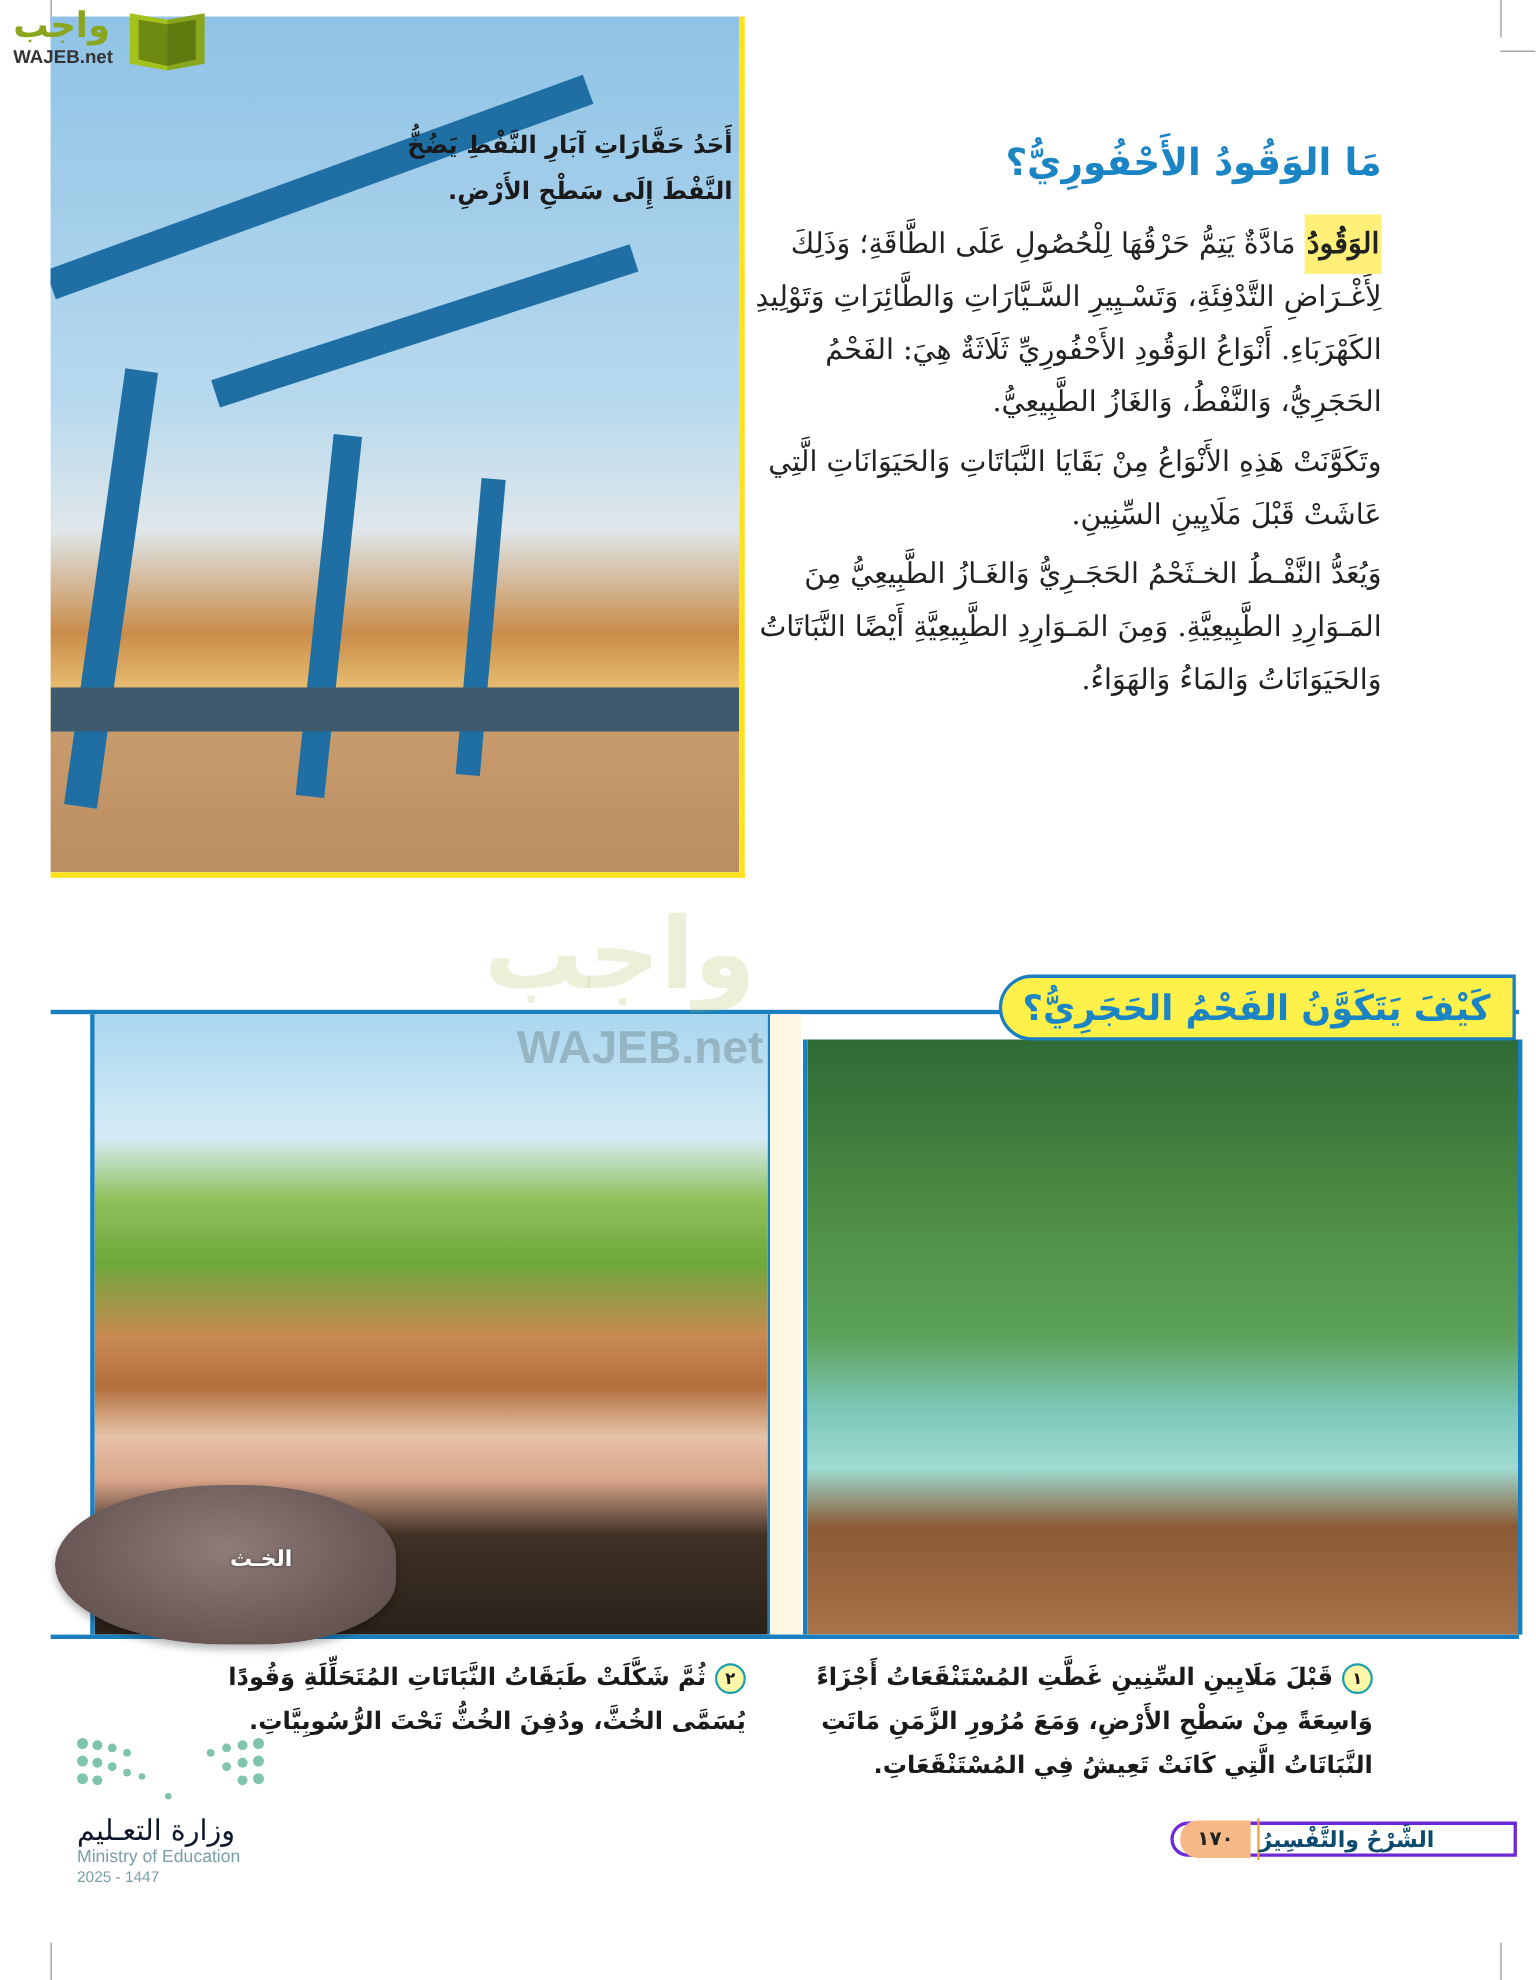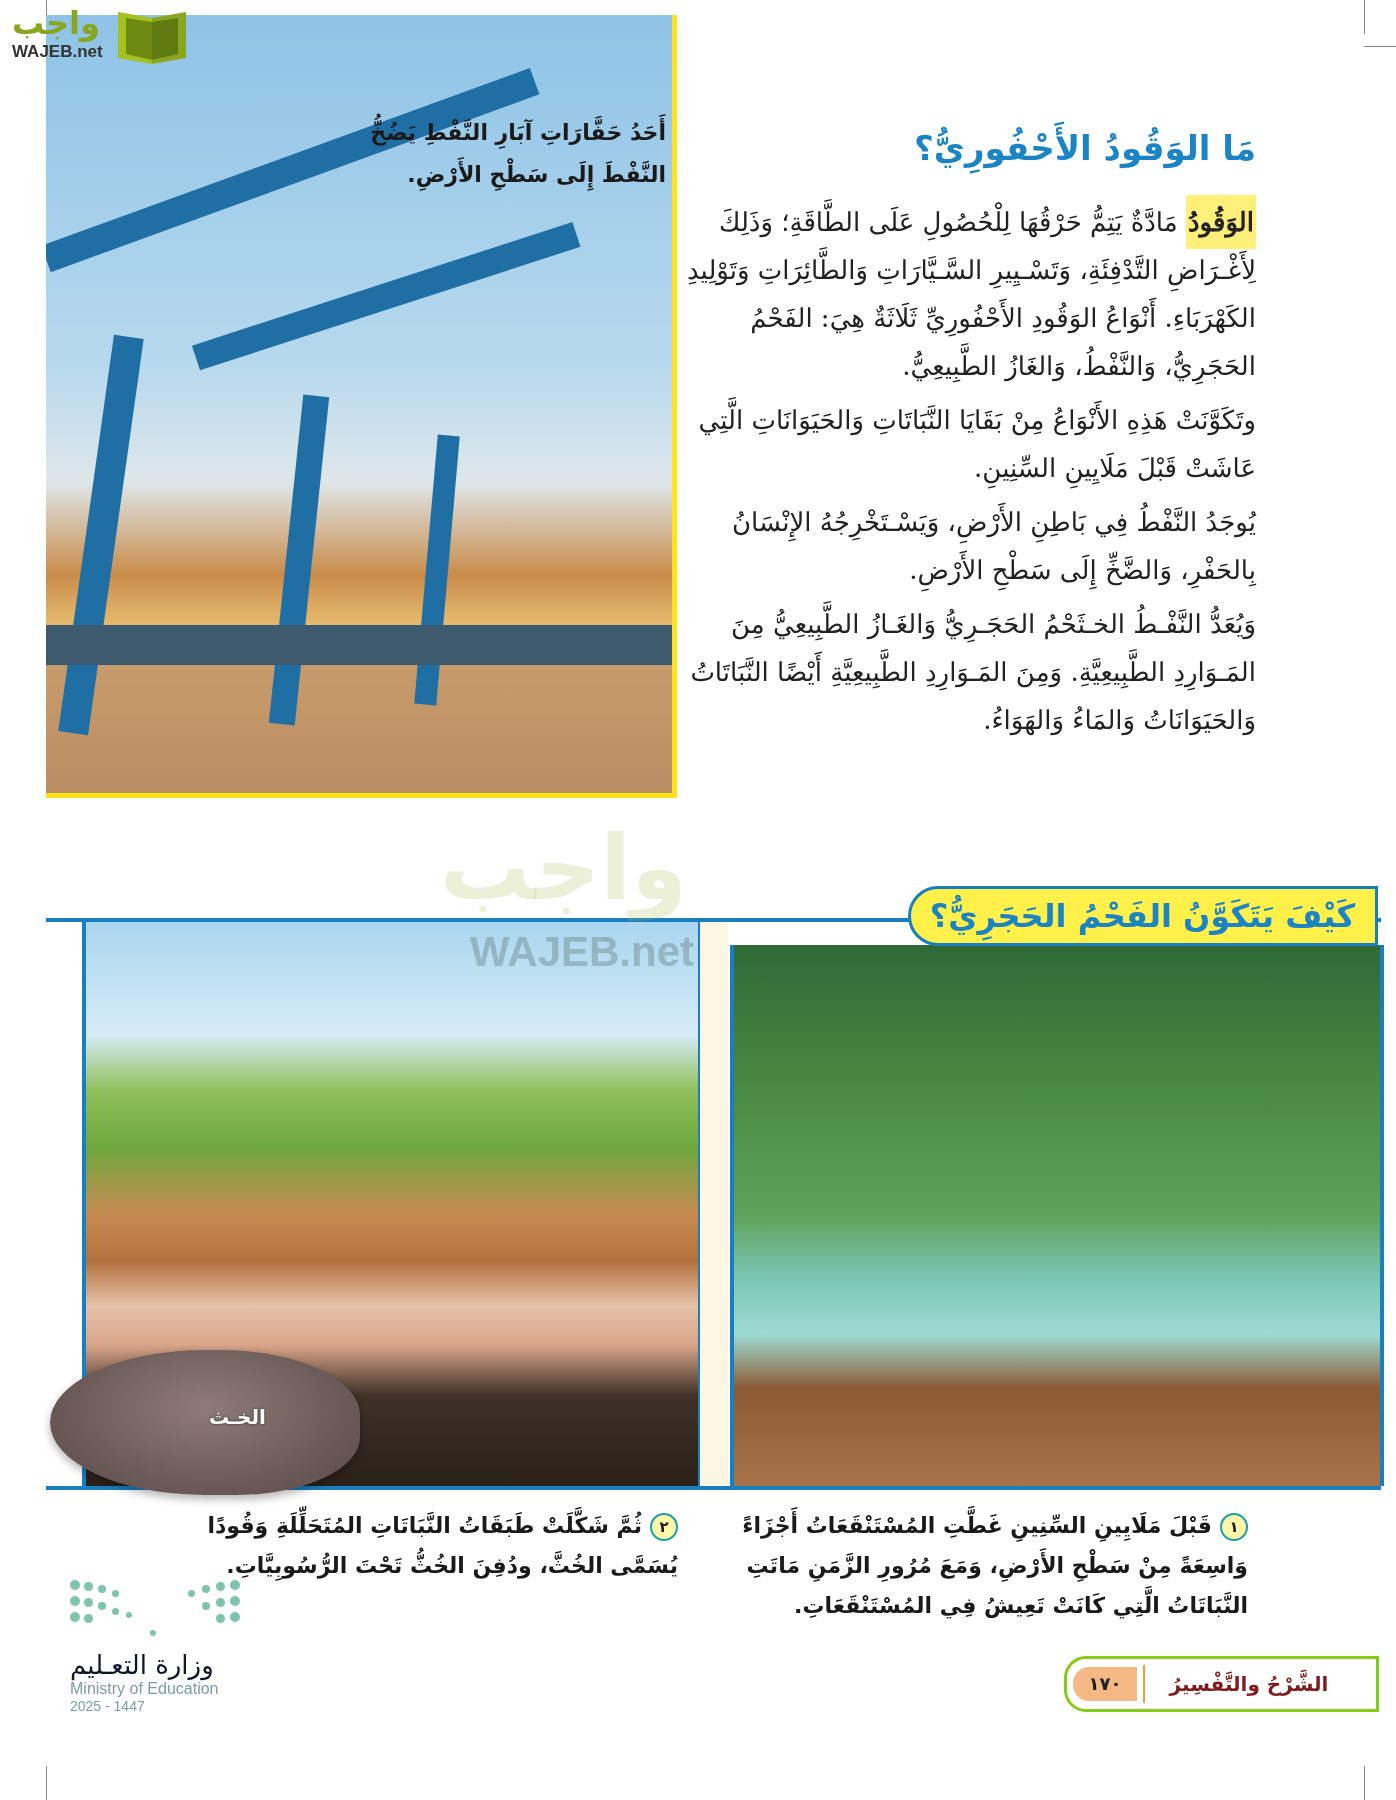--- a/index.html
+++ b/index.html
@@ -51,24 +51,24 @@
           background:radial-gradient(ellipse at 50% 40%,#8f7c78,#6c5b58 60%,#5a4a46); box-shadow:0 4px 8px rgba(0,0,0,0.3); }
   .coal-label { left:180px; top:1405px; font-size:20px; font-weight:bold; color:#ffffff; text-shadow:0 0 3px #333;margin-left:29px; }
 
   .step { font-size:22px; font-weight:bold; color:#1a1a1a; line-height:40px; }
   .step1 { right:148px; top:1506px; width:520px; }
   .step2 { right:718px; top:1506px; width:540px; }
   .num { display:inline-block; width:24px; height:24px; border:2px solid #1a9fb0; border-radius:50%; background:#fff7a8;
          font-size:15px; line-height:24px; text-align:center; color:#1a1a1a; margin-left:8px; vertical-align:middle; }
 
   
-  .footer-box { left:1064px; top:1656px; width:315px; height:56px; border:3px solid #84cc16; border-radius:22px 0 0 22px; box-sizing:border-box; display:flex; align-items:center; }
+  .footer-box { left:1064px; top:1656px; width:315px; height:32px; border:3px solid #6d28d9; border-radius:22px 0 0 22px; box-sizing:border-box; display:flex; align-items:center; }
   .pg { width:64px; height:34px; margin-left:6px; background:#f6b986; border-radius:16px 0 0 16px; text-align:center; line-height:34px; font-size:18px; font-weight:bold; color:#222; }
   .footer-sep { width:2px; height:38px; background:#e9a13a; margin-left:6px; }
-  .footer-title { flex:1; text-align:center; padding-right:23px; font-size:20px; font-weight:bold; color:#7f1d1d; direction:rtl; }
+  .footer-title { flex:1; text-align:left; padding-right:23px; font-size:20px; font-weight:bold; color:#0c4a6e; direction:rtl; }
 
   .moe { left:70px; top:1580px; width:190px; }
   .moe .dots { width:170px; height:70px; position:relative; }
   .moe .dot { position:absolute; border-radius:50%; background:#7fc4ad; }
   .moe .ar { font-size:26px; color:#0f172a; text-align:left; margin-top:0; }
   .moe .en { font-size:16px; color:#7a9ea5; font-family:"Liberation Sans", sans-serif; }
   .moe .yr { font-size:14px; color:#7a9ea5; font-family:"Liberation Sans", sans-serif; }
 </style>
 </head>
 <body>
@@ -97,21 +97,20 @@
     <path d="M40 10 L74 4 L74 50 L40 56 Z" fill="#8aa51e"></path>
     <path d="M40 14 L14 10 L14 46 L40 52 Z" fill="#6f8a12"></path>
     <path d="M40 14 L66 10 L66 46 L40 52 Z" fill="#5f7a0e"></path>
   </svg>
 </div>
 
 <div class="abs rtl h1">مَا الوَقُودُ الأَحْفُورِيُّ؟</div>
 <div class="abs rtl body-text">
   <p><span class="hl">الوَقُودُ</span> <span>مَادَّةٌ يَتِمُّ حَرْقُهَا لِلْحُصُولِ عَلَى الطَّاقَةِ؛ وَذَلِكَ لِأَغْـرَاضِ التَّدْفِئَةِ، وَتَسْـيِيرِ السَّـيَّارَاتِ وَالطَّائِرَاتِ وَتَوْلِيدِ الكَهْرَبَاءِ. أَنْوَاعُ الوَقُودِ الأَحْفُورِيِّ ثَلَاثَةٌ هِيَ: الفَحْمُ الحَجَرِيُّ، وَالنَّفْطُ، وَالغَازُ الطَّبِيعِيُّ.</span></p>
   <p>وتَكَوَّنَتْ هَذِهِ الأَنْوَاعُ مِنْ بَقَايَا النَّبَاتَاتِ وَالحَيَوَانَاتِ الَّتِي عَاشَتْ قَبْلَ مَلَايِينِ السِّنِينِ.</p>
-  <p>يُوجَدُ النَّفْطُ فِي بَاطِنِ الأَرْضِ، وَيَسْـتَخْرِجُهُ الإِنْسَانُ بِالحَفْرِ، وَالضَّخِّ إِلَى سَطْحِ الأَرْضِ.</p>
   <p>وَيُعَدُّ النَّفْـطُ الخـثَحْمُ الحَجَـرِيُّ وَالغَـازُ الطَّبِيعِيُّ مِنَ المَـوَارِدِ الطَّبِيعِيَّةِ. وَمِنَ المَـوَارِدِ الطَّبِيعِيَّةِ أَيْضًا النَّبَاتَاتُ وَالحَيَوَانَاتُ وَالمَاءُ وَالهَوَاءُ.</p>
 </div>
 
 <div class="abs frame-top"></div>
 <div class="abs panel-left"></div>
 <div class="abs gap"></div>
 <div class="abs panel-right"></div>
 <div class="abs frame-bottom"></div>
 <div class="abs section-head">
   <span>كَيْفَ يَتَكَوَّنُ الفَحْمُ الحَجَرِيُّ؟</span>

